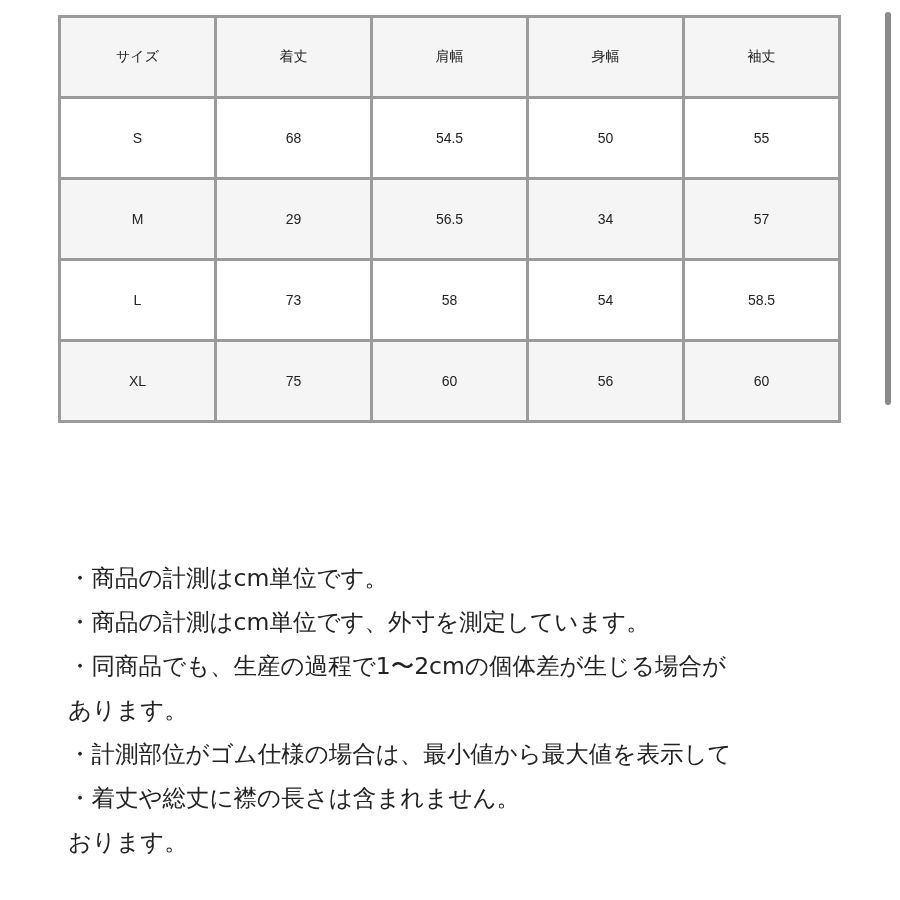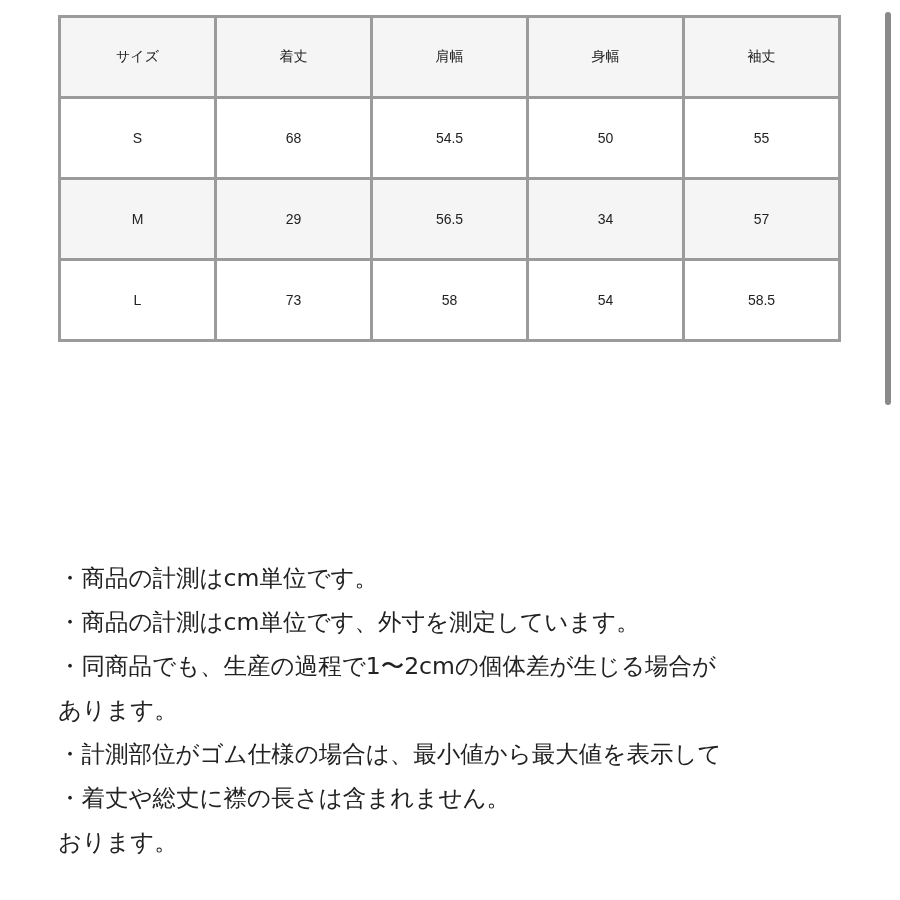--- a/index.html
+++ b/index.html
@@ -5,21 +5,21 @@
   html, body { margin:0; padding:0; background:#ffffff; }
   body { width:900px; height:900px; position:relative; overflow:hidden;
          font-family:"DejaVu Sans", "Liberation Sans", sans-serif; color:#222; }
   .size-table { position:absolute; left:58px; top:15px; width:783px; border-collapse:collapse;
                 table-layout:fixed; }
   .size-table td, .size-table th { border:3px solid #9b9b9b; height:78px; text-align:center;
                 vertical-align:middle; font-size:14px; font-weight:normal; color:#222;
                 font-family:"Liberation Sans", "DejaVu Sans", sans-serif; padding:0; }
   .size-table tr.shade td, .size-table tr.shade th { background:#f5f5f6; }
   .size-table tr.plain td { background:#ffffff; }
-  .notes { position:absolute; left:58px; top:556px; width:800px; font-size:23.5px;
+  .notes { position:absolute; left:68px; top:556px; width:800px; font-size:23.5px;
            line-height:44px; color:#222; font-family:"DejaVu Sans", "Liberation Sans", sans-serif; }
   .note-line { white-space:nowrap; }
   .scrollbar { position:absolute; left:885px; top:12px; width:6px; height:393px;
                background:#8a8a8a; border-radius:3px; }
 </style>
 </head>
 <body>
 
 <table class="size-table">
   <tbody>
@@ -44,20 +44,27 @@
     <td>34</td>
     <td>57</td>
   </tr>
   <tr class="plain">
     <td>L</td>
     <td>73</td>
     <td>58</td>
     <td>54</td>
     <td>58.5</td>
   </tr>
+  <tr class="shade">
+    <td>XL</td>
+    <td>75</td>
+    <td>60</td>
+    <td>56</td>
+    <td>60</td>
+  </tr>
 </tbody>
   </table>
 
 <div class="notes">
   <div class="note-line">・商品の計測はcm単位です。</div>
   <div class="note-line">・商品の計測はcm単位です、外寸を測定しています。</div>
   <div class="note-line">・同商品でも、生産の過程で1〜2cmの個体差が生じる場合が</div>
   <div class="note-line">あります。</div>
   <div class="note-line">・計測部位がゴム仕様の場合は、最小値から最大値を表示して</div>
   <div class="note-line">・着丈や総丈に襟の長さは含まれません。</div>

